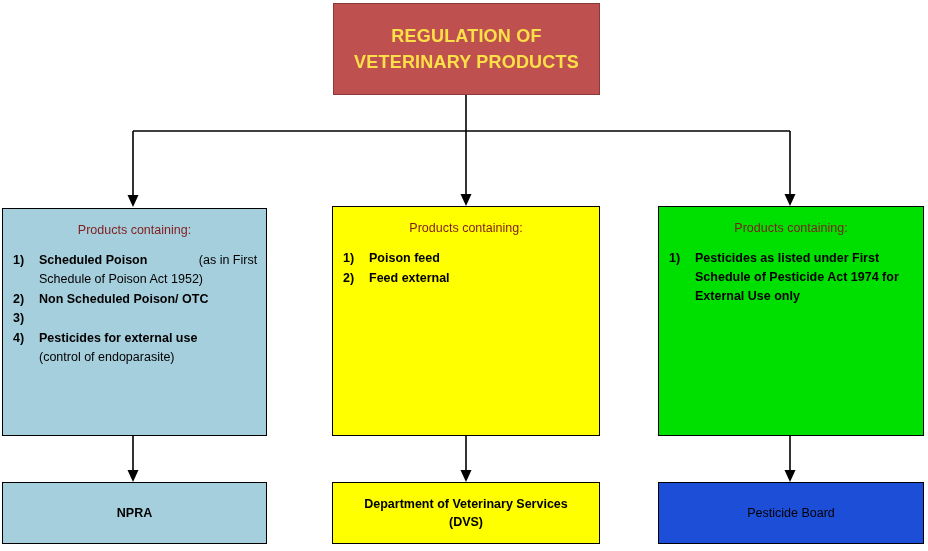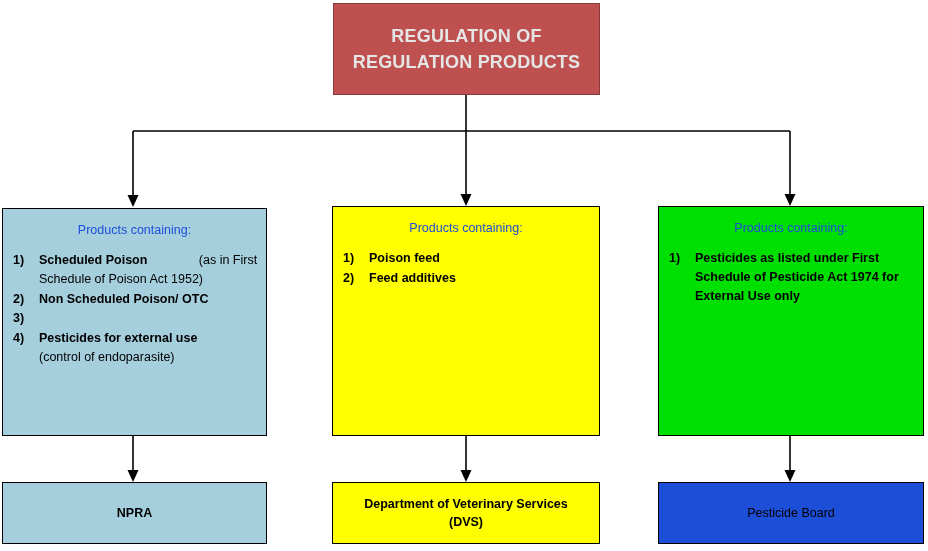--- a/index.html
+++ b/index.html
@@ -16,36 +16,36 @@
   .title-box{
     position:absolute;
     left:333px;top:3px;width:267px;height:92px;
     background:#bf5050;
     border:1px solid #8a3a3a;
     display:flex;align-items:center;justify-content:center;
     text-align:center;
     box-sizing:border-box;
   }
   .title-box .title-text{
-    font-size:18px;font-weight:bold;color:#e5e5e5;
+    font-size:18px;font-weight:bold;color:#fde047;
     line-height:1.45;
     letter-spacing:.2px;
   }
 
   
   .cat-box{
     position:absolute;
     box-sizing:border-box;
     border:1px solid #000;
     padding-top:14px;
   }
   .cat-box .cat-head{
     text-align:center;
     font-size:12.5px;
-    color:#1d4ed8;
+    color:#7f1d1d;
     margin-bottom:14px;
   }
   .cat-box ol{
     margin:0;
     padding:0 8px 0 36px;
     list-style:none;
   }
   .cat-box li{
     position:relative;
     font-size:12.5px;
@@ -107,21 +107,21 @@
     <polygon points="133,482 127.5,470 138.5,470" fill="#000"></polygon>
     <line x1="466" y1="436" x2="466" y2="473" stroke="#000" stroke-width="1.6"></line>
     <polygon points="466,482 460.5,470 471.5,470" fill="#000"></polygon>
     <line x1="790" y1="436" x2="790" y2="473" stroke="#000" stroke-width="1.6"></line>
     <polygon points="790,482 784.5,470 795.5,470" fill="#000"></polygon>
   </svg>
 
   <div class="title-box">
     <div class="title-text">
       <span>REGULATION OF</span><br>
-      <span>REGULATION PRODUCTS</span>
+      <span>VETERINARY PRODUCTS</span>
     </div>
   </div>
 
   <div class="cat-box" id="box-npra">
     <div class="cat-head">Products containing:</div>
     <ol>
       <li>
         <span class="num">1)</span>
         <span class="b">Scheduled  Poison</span><span class="n"> (as in First Schedule of Poison Act 1952)</span>
       </li>
@@ -142,21 +142,21 @@
 
   <div class="cat-box" id="box-feed">
     <div class="cat-head">Products containing:</div>
     <ol>
       <li>
         <span class="num">1)</span>
         <span class="b">Poison feed</span>
       </li>
       <li>
         <span class="num">2)</span>
-        <span class="b">Feed additives</span>
+        <span class="b">Feed external</span>
       </li>
     </ol>
   </div>
 
   <div class="cat-box" id="box-pest">
     <div class="cat-head">Products containing:</div>
     <ol>
       <li>
         <span class="num">1)</span>
         <span class="b">Pesticides as listed under First Schedule of Pesticide Act 1974 for External Use only</span>

